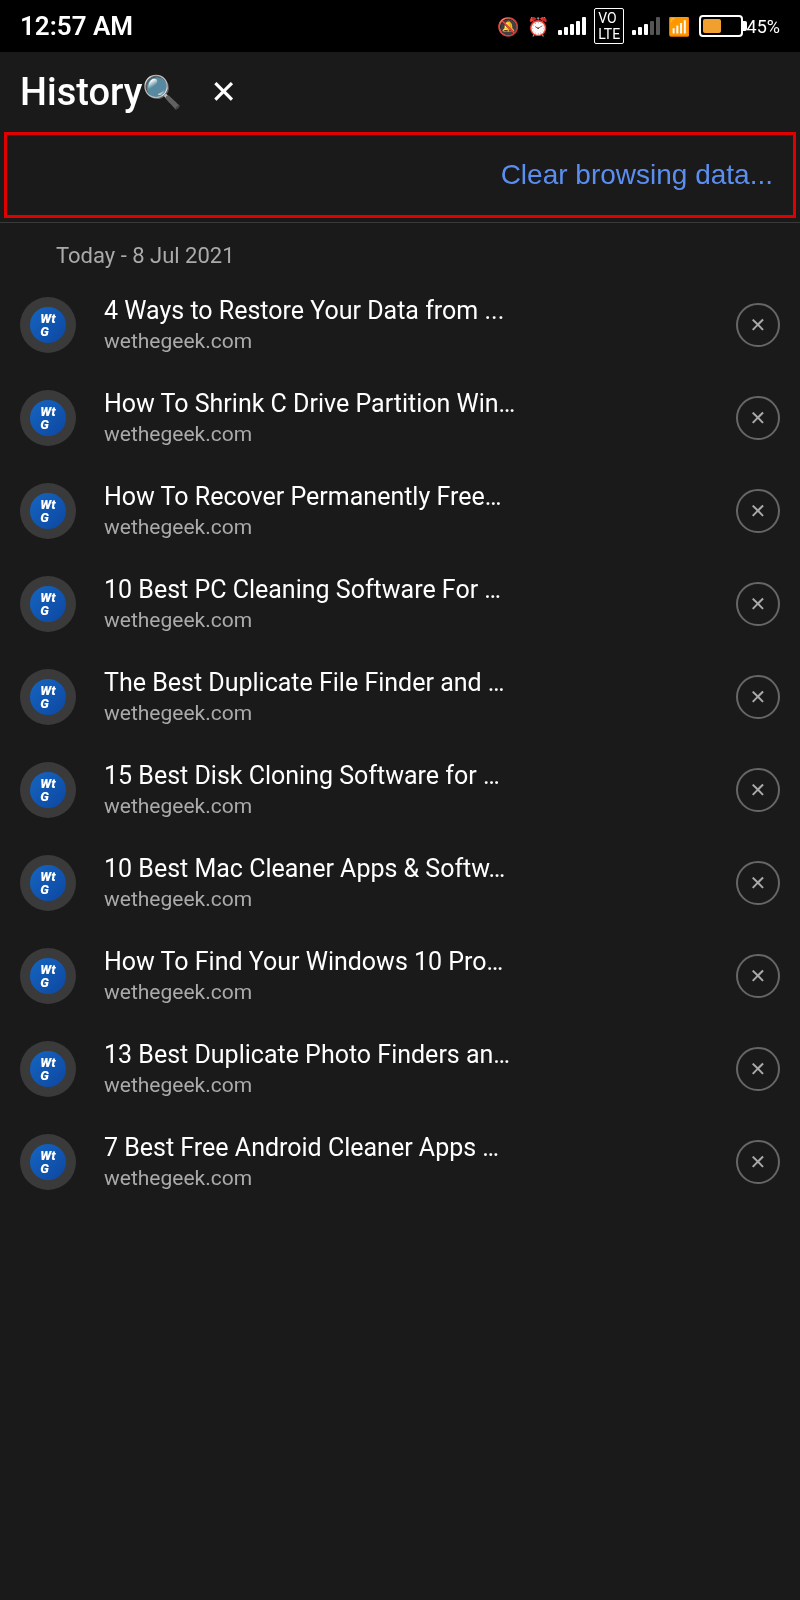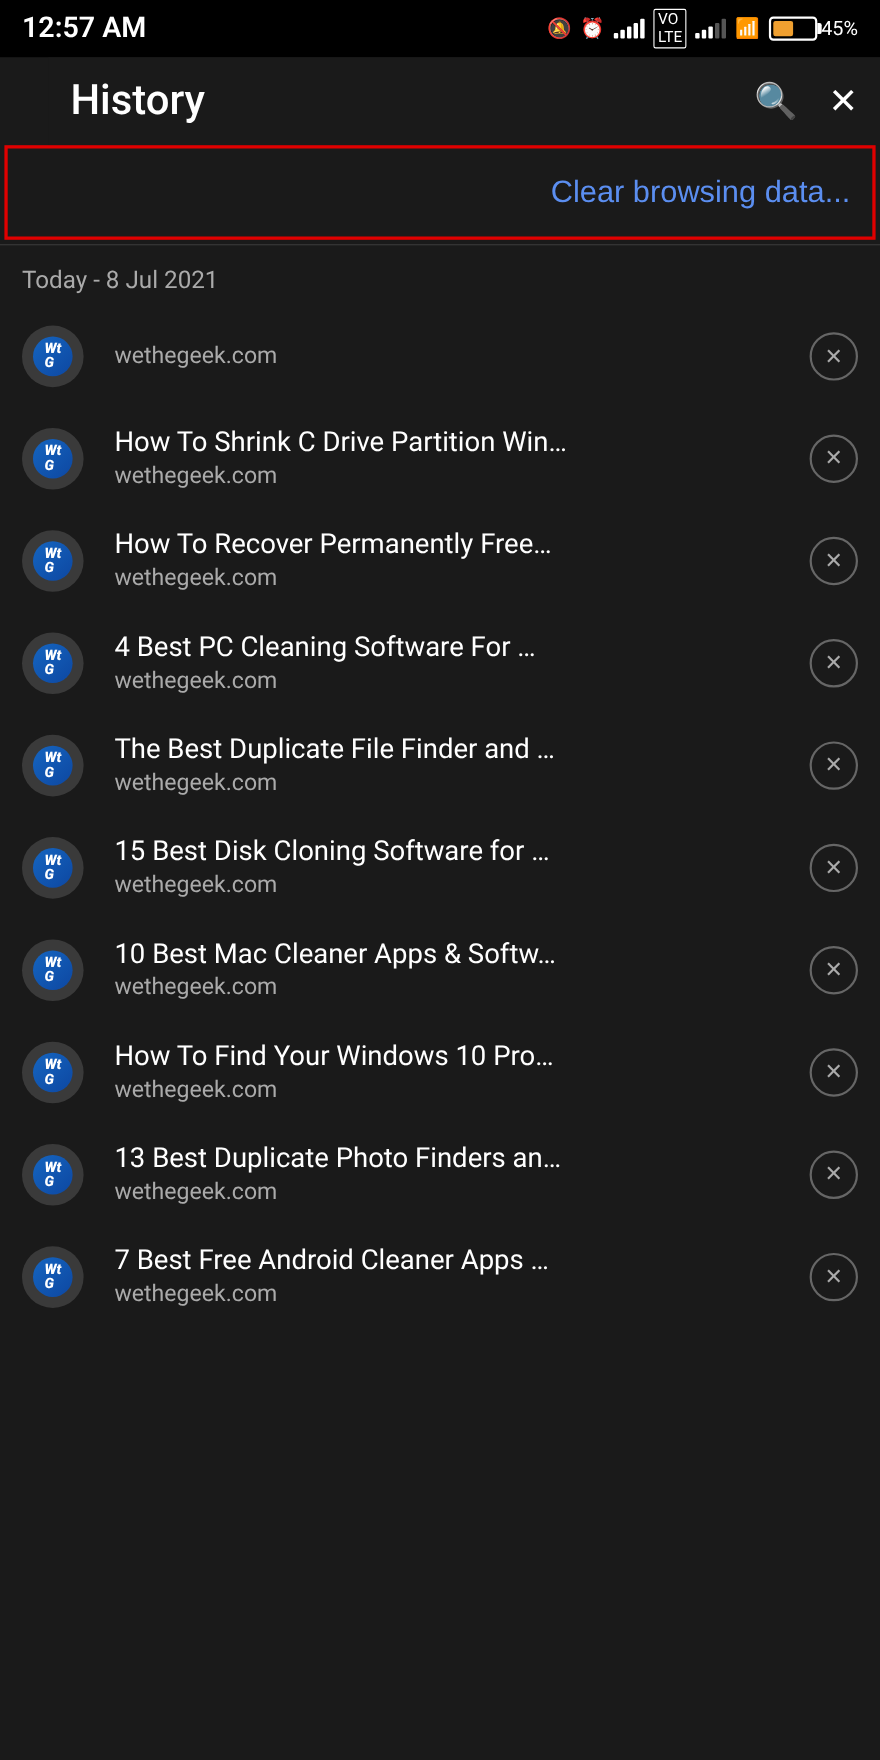--- a/index.html
+++ b/index.html
@@ -80,23 +80,22 @@
     .battery-pct {
       font-size: 18px;
       color: #ffffff;
     }
 
     .header {
       background-color: #1a1a1a;
       height: 80px;
       display: flex;
       align-items: center;
-      justify-content: space-between;
+      justify-content: flex-start;
       padding: 0 20px;
-      margin-left: 44px;
     }
 
     .header-title {
       font-size: 38px;
       font-weight: 500;
       color: #ffffff;
     }
 
     .header-actions {
       display: flex;
@@ -130,20 +129,21 @@
     .divider {
       height: 1px;
       background-color: #3a3a3a;
       margin: 4px 0;
     }
 
     .date-label {
       padding: 16px 8px 10px 20px;
       font-size: 22px;
       color: #aaaaaa;
+      margin-left: 36px;
     }
 
     .history-list {
       overflow: hidden;
     }
 
     .history-item {
       display: flex;
       align-items: center;
       padding: 18px 20px;
@@ -290,20 +290,21 @@
 
 <div class="history-list">
 
   <div class="history-item">
     <div class="site-icon">
       <div class="wtg-bg">
           <span class="wtg-text-svg">Wt<br>G</span>
         </div>
     </div>
     <div class="history-content">
+      <div class="history-title">4 Ways to Restore Your Data from ...</div>
       <div class="history-url">wethegeek.com</div>
     </div>
     <button class="remove-btn">✕</button>
   </div>
 
   <div class="history-item">
     <div class="site-icon">
       <div class="wtg-bg">
           <span class="wtg-text-svg">Wt<br>G</span>
         </div>
@@ -328,21 +329,21 @@
     <button class="remove-btn">✕</button>
   </div>
 
   <div class="history-item">
     <div class="site-icon">
       <div class="wtg-bg">
           <span class="wtg-text-svg">Wt<br>G</span>
         </div>
     </div>
     <div class="history-content">
-      <div class="history-title">4 Best PC Cleaning Software For …</div>
+      <div class="history-title">10 Best PC Cleaning Software For …</div>
       <div class="history-url">wethegeek.com</div>
     </div>
     <button class="remove-btn">✕</button>
   </div>
 
   <div class="history-item">
     <div class="site-icon">
       <div class="wtg-bg">
           <span class="wtg-text-svg">Wt<br>G</span>
         </div>

